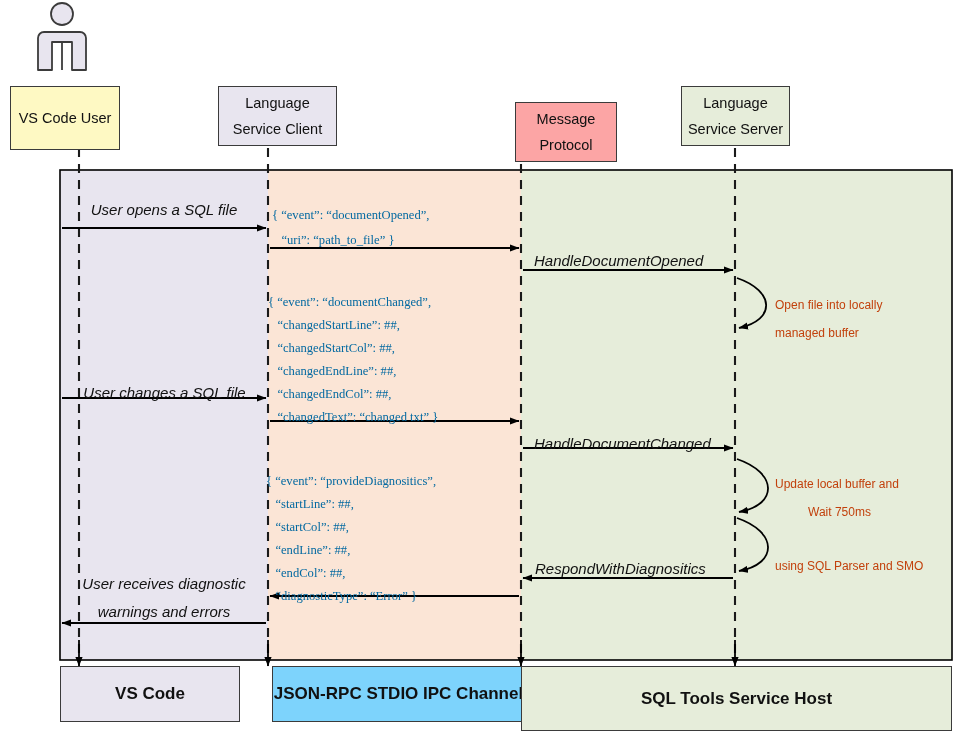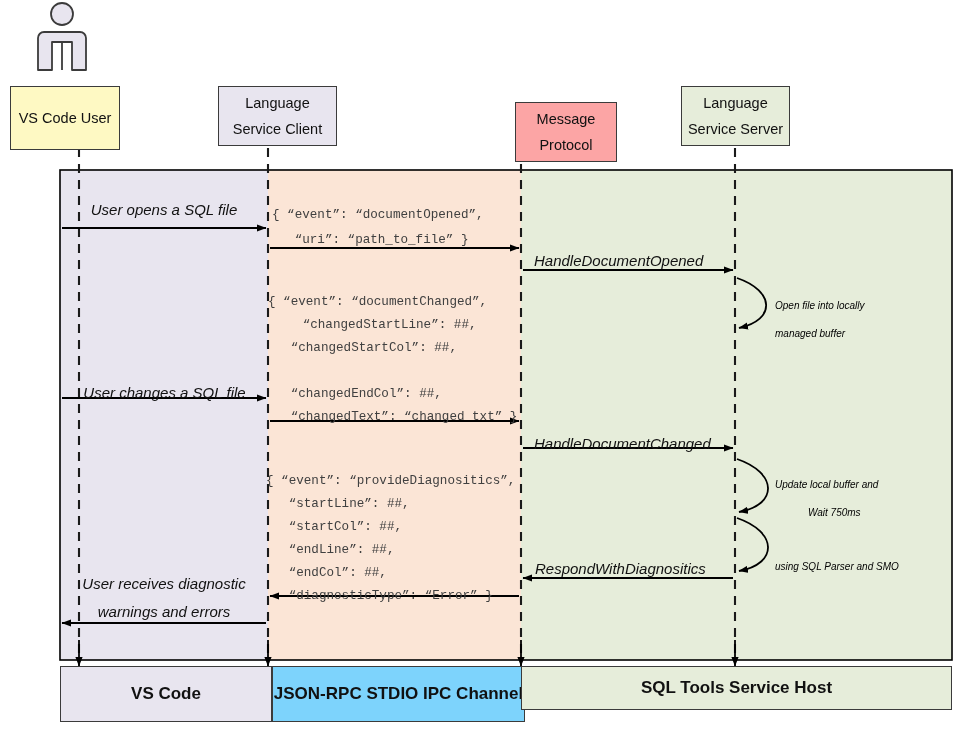--- a/index.html
+++ b/index.html
@@ -57,32 +57,31 @@
   .msg-label {
     position: absolute;
     font-style: italic;
     font-size: 15px;
     color: #111111;
     text-align: center;
     white-space: nowrap;
   }
   .note-label {
     position: absolute;
-    font-style: italic;
-    font-size: 10px;
-    color: #000000;
+    font-size: 12px;
+    color: #c2410c;
     white-space: nowrap;
     line-height: 29px;
   }
   .json-block {
     position: absolute;
-    font-family: Liberation Mono, monospace;
+    font-family: Liberation Serif, serif;
     font-size: 12.6px;
     line-height: 34px;
-    color: #404040;
+    color: #0369a1;
     white-space: pre;
   }
 </style>
 </head>
 <body>
 
 <div id="diagram-root">
 
   <svg class="layer" viewBox="0 0 962 732">
     <defs>
@@ -181,43 +180,44 @@
 
   <div class="msg-label" style="left:535px; top:560px; text-align:left;">RespondWithDiagnositics</div>
 
   <div class="msg-label" style="left:60px; top:603px; width:208px;">warnings and errors</div>
   <div class="msg-label" style="left:60px; top:575px; width:208px;">User receives diagnostic</div>
 
   <div class="json-block" style="left:272px; top:198px;">{ “event”: “documentOpened”,</div>
   <div class="json-block" style="left:272px; top:223px;">   “uri”: “path_to_file” }</div>
 
   <div class="json-block" style="left:268px; top:285px;">{ “event”: “documentChanged”,</div>
-  <div class="json-block" style="left:268px; top:308px;margin-left:12px;">   “changedStartLine”: ##,</div>
+  <div class="json-block" style="left:268px; top:308px;">   “changedStartLine”: ##,</div>
   <div class="json-block" style="left:268px; top:331px;">   “changedStartCol”: ##,</div>
+  <div class="json-block" style="left:268px; top:354px;">   “changedEndLine”: ##,</div>
   <div class="json-block" style="left:268px; top:377px;">   “changedEndCol”: ##,</div>
   <div class="json-block" style="left:268px; top:400px;">   “changedText”: “changed txt” }</div>
 
   <div class="json-block" style="left:266px; top:464px;">{ “event”: “provideDiagnositics”,</div>
   <div class="json-block" style="left:266px; top:487px;">   “startLine”: ##,</div>
   <div class="json-block" style="left:266px; top:510px;">   “startCol”: ##,</div>
   <div class="json-block" style="left:266px; top:556px;">   “endCol”: ##,</div>
   <div class="json-block" style="left:266px; top:533px;">   “endLine”: ##,</div>
   <div class="json-block" style="left:266px; top:579px;">   “diagnosticType”: “Error” }</div>
 
   <div class="note-label" style="left:775px; top:291px;">Open file into locally</div>
   <div class="note-label" style="left:775px; top:319px;">managed buffer</div>
 
   <div class="note-label" style="left:775px; top:470px;">Update local buffer and</div>
   <div class="note-label" style="left:808px; top:498px;">Wait 750ms</div>
 
   <div class="note-label" style="left:775px; top:552px;">using SQL Parser and SMO</div>
 
-  <div class="footer-cell" style="left:60px; top:666px; width:212px; height:56px; background:#e8e5ef;">
+  <div class="footer-cell" style="left:60px; top:666px; width:180px; height:56px; background:#e8e5ef;">
     <span>VS Code</span>
   </div>
   <div class="footer-cell" style="left:272px; top:666px; width:253px; height:56px; background:#7dd3fc;">
     <span>JSON-RPC STDIO IPC Channel</span>
   </div>
-  <div class="footer-cell" style="left:521px; top:666px; width:431px; height:44px; background:#e6edda;">
+  <div class="footer-cell" style="left:521px; top:666px; width:431px; height:65px; background:#e6edda;">
     <span>SQL Tools Service Host</span>
   </div>
 
 </div>
 
 </body></html>

